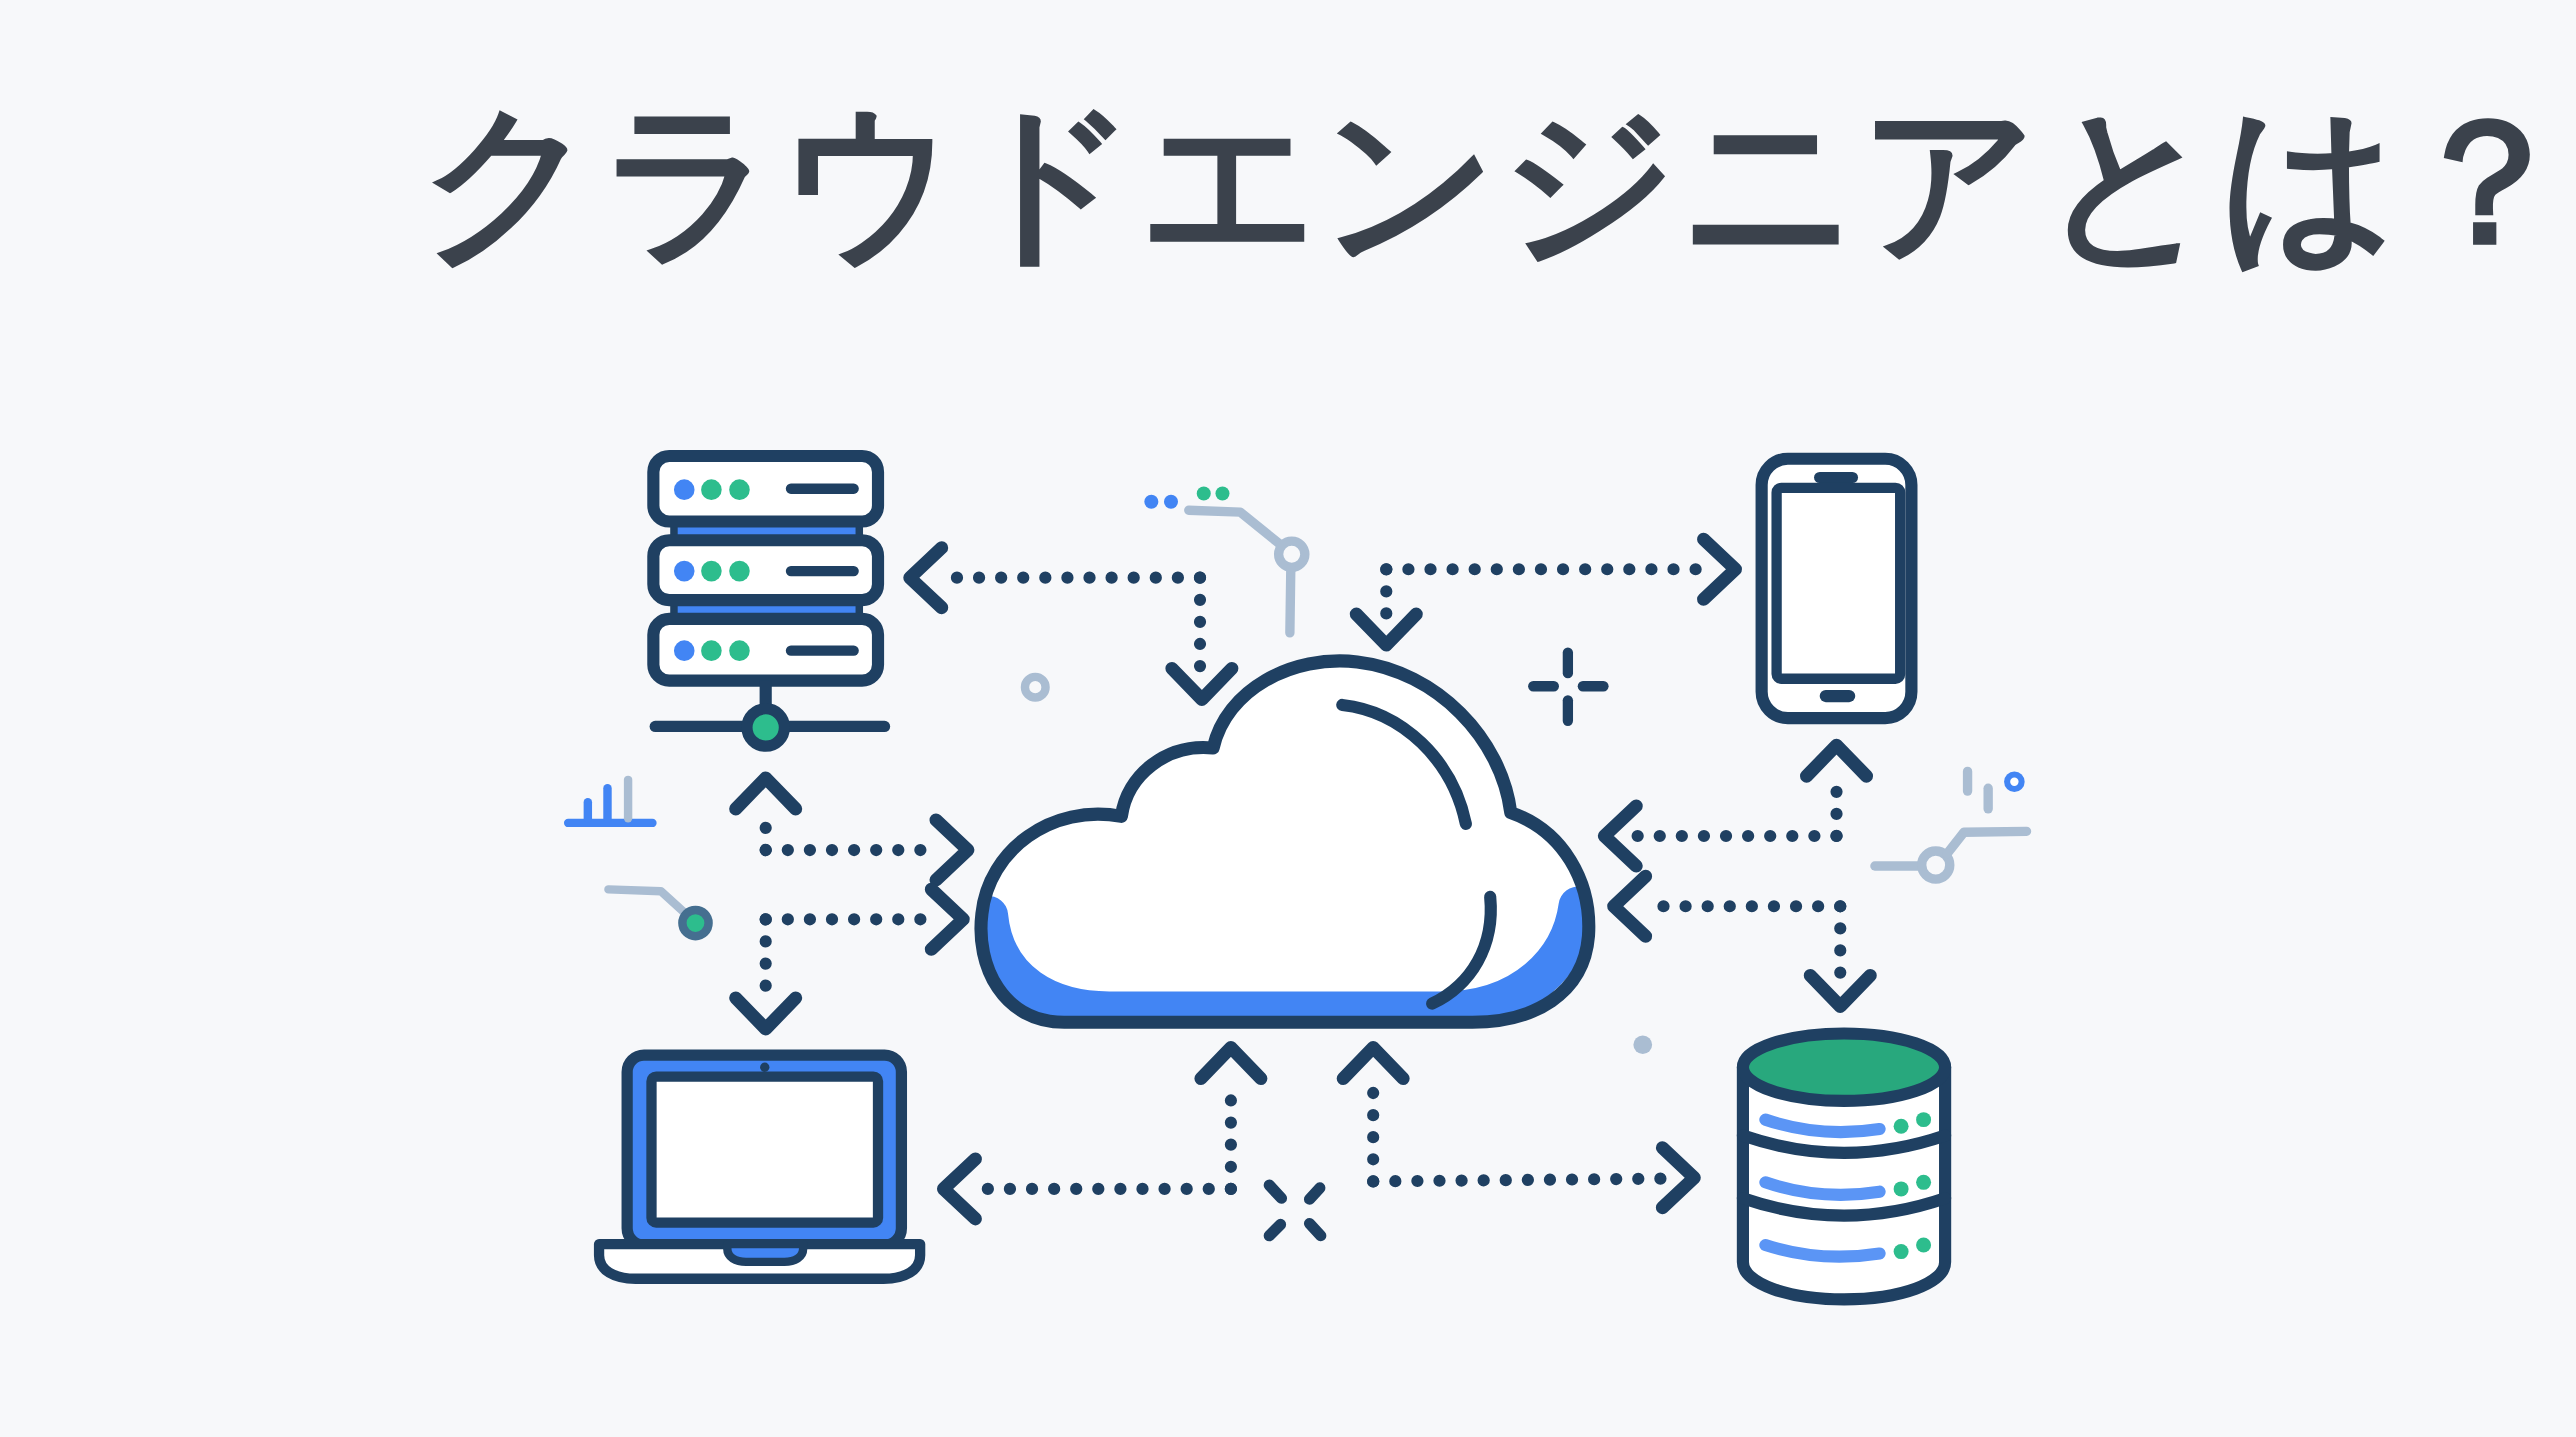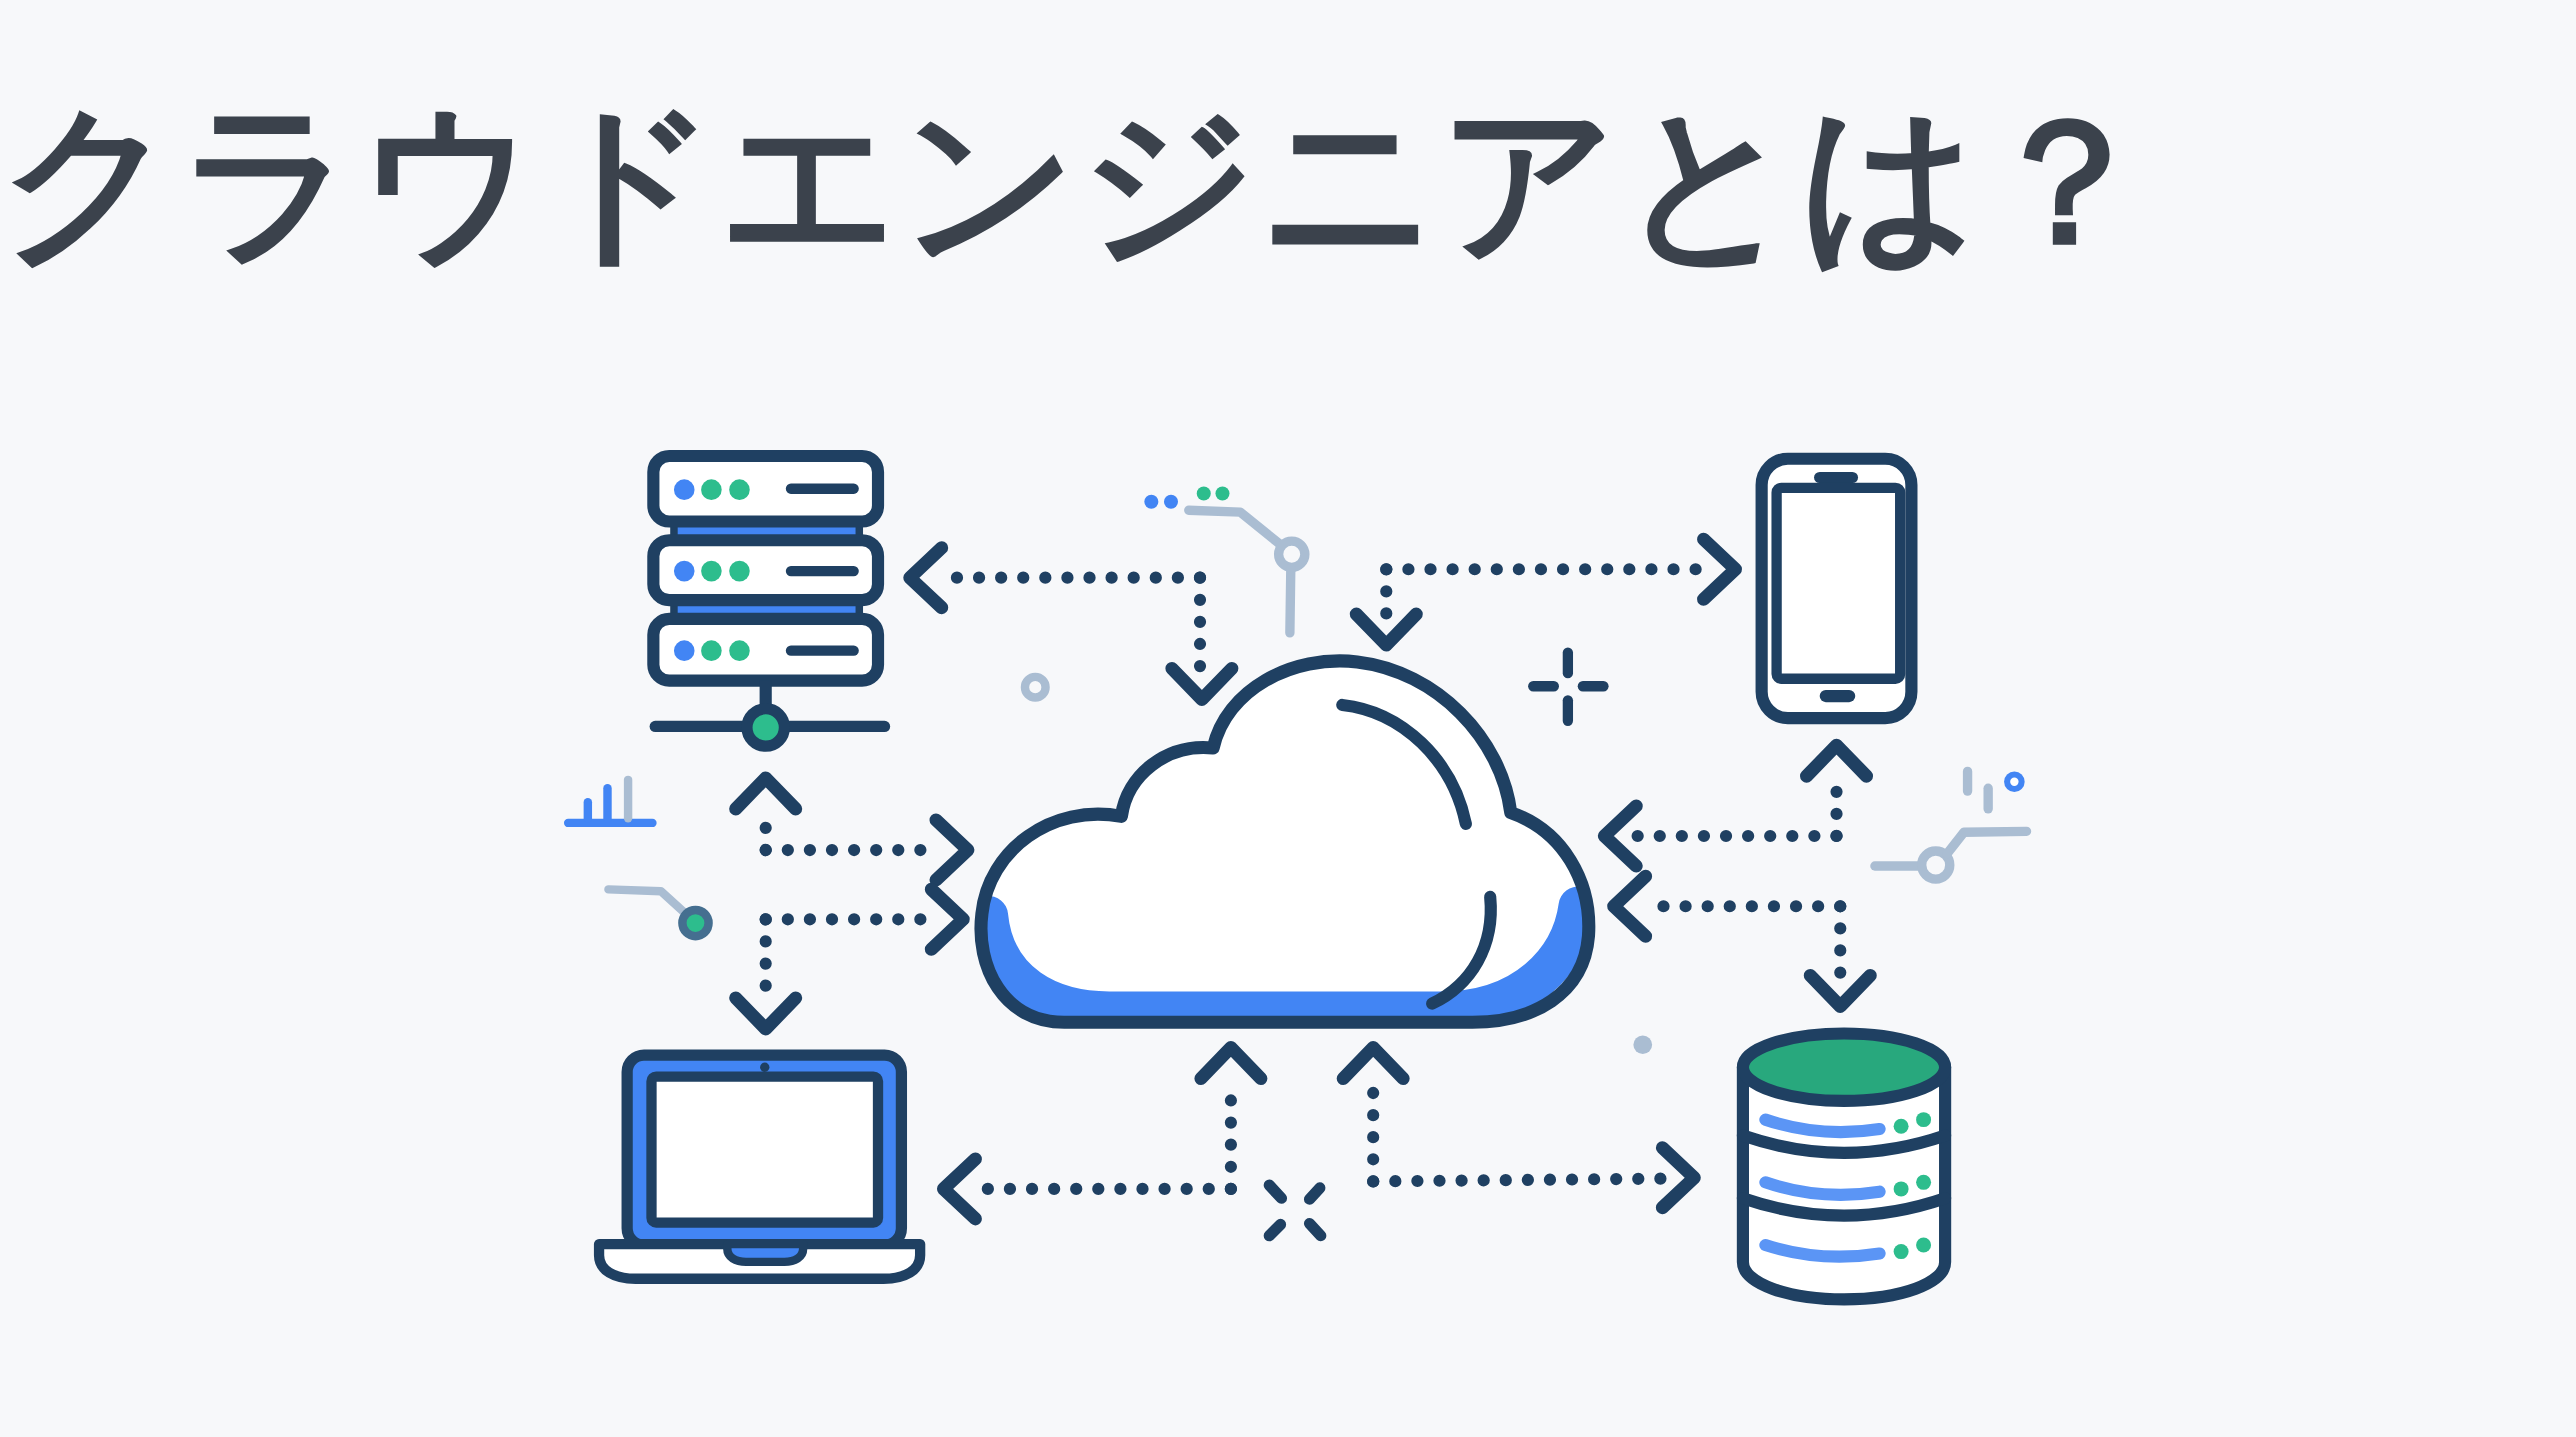--- a/index.html
+++ b/index.html
@@ -5,21 +5,21 @@
   html,body{margin:0;padding:0;}
   body{
     width:2576px;height:1438px;
     background:var(--background,#f7f8fa);
     font-family:"DejaVu Sans","Liberation Sans",sans-serif;
     overflow:hidden;position:relative;
   }
   .page{position:absolute;inset:0;}
   .title{
     position:absolute;top:86px;left:0;width:100%;
-    text-align:left;
+    text-align:right;
     font-size:174px;font-weight:800;
     letter-spacing:1.9px;
     color:var(--title_color,#3b424c);
     line-height:1.1;
     user-select:none;
   }
   svg.diagram{position:absolute;inset:0;}
   
   .sN{stroke:var(--navy,#1f4062);}
   .sB{stroke:var(--blue,#4285f4);}

